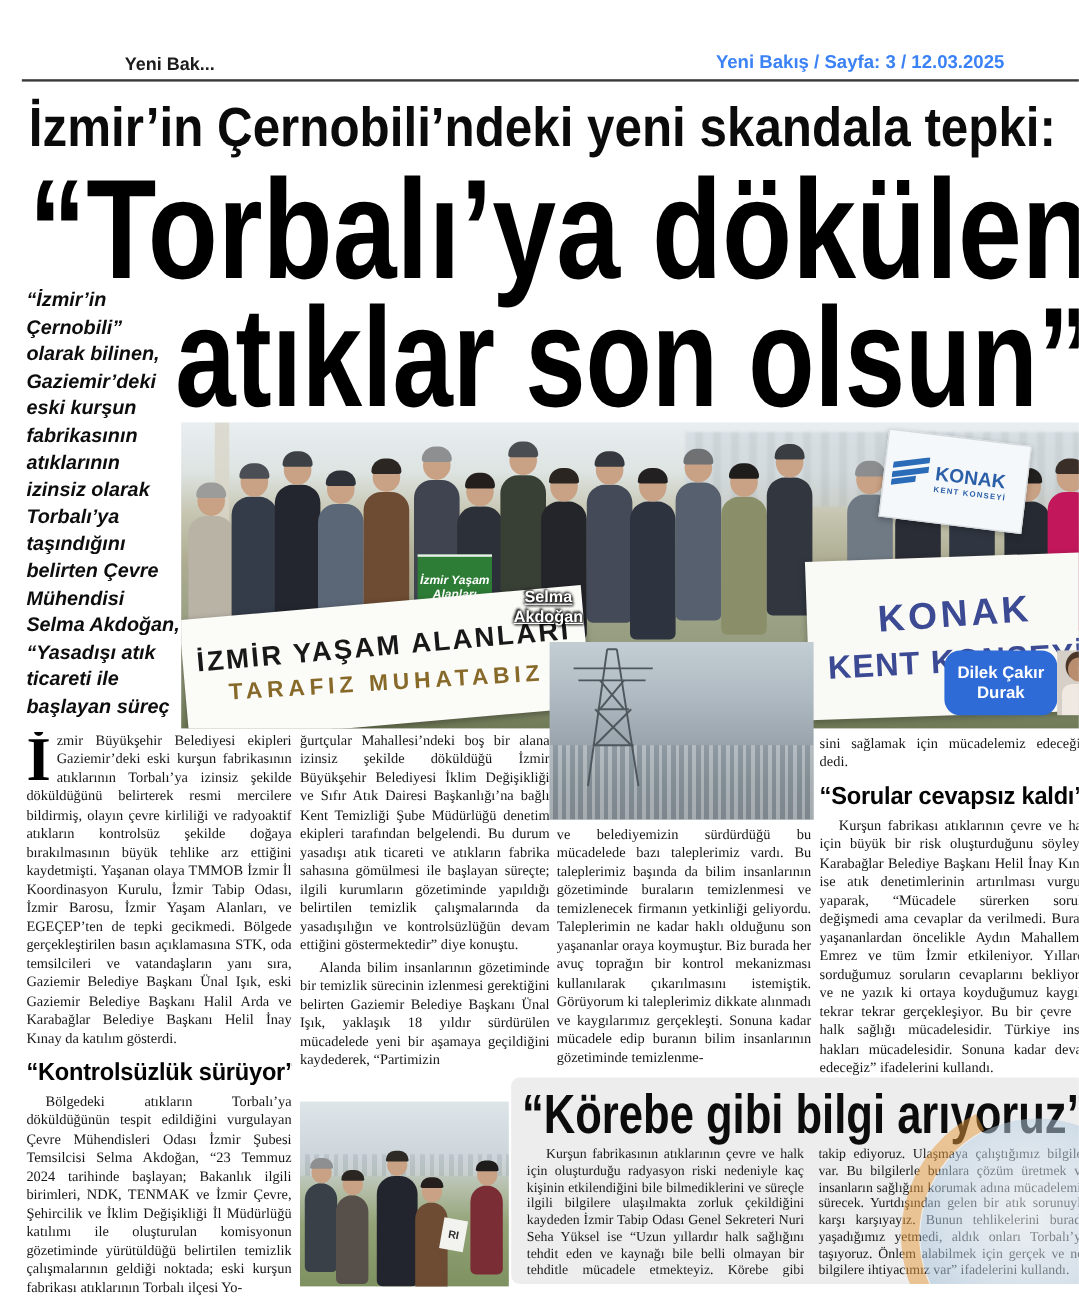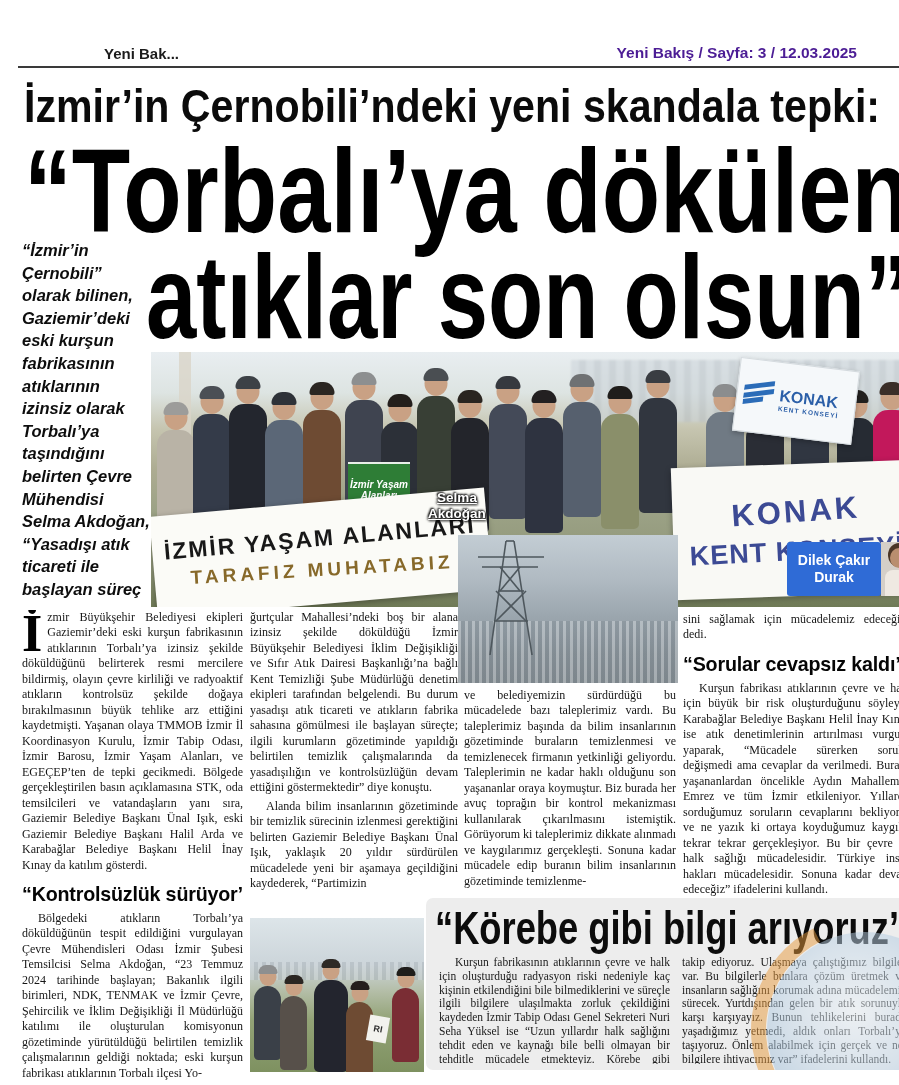--- a/index.html
+++ b/index.html
@@ -1,21 +1,21 @@
 <!DOCTYPE html>
 <html><head>
 <meta charset="utf-8">
 <style>
   html,body{margin:0;padding:0;background:#fff;}
   .page{position:relative;width:899px;height:1085px;background:#ffffff;overflow:hidden;
         font-family:"Liberation Serif",serif;color:#111;margin-left:18px;}
 
   
   .hdr-left{position:absolute;left:86px;top:45px;font:700 15px "Liberation Sans",sans-serif;color:#1c1c1c;}
-  .hdr-right{position:absolute;right:60px;top:44px;font:700 15.5px "Liberation Sans",sans-serif;color:#4c1d95;}
+  .hdr-right{position:absolute;right:80px;top:44px;font:700 15.5px "Liberation Sans",sans-serif;color:#3b82f6;}
   .hdr-rule{position:absolute;left:0;top:66px;width:899px;height:2px;background:#3a3a3a;}
 
   
   .kicker-svg{position:absolute;left:0;top:76px;}
   .kicker-text{font-family:"Liberation Sans",sans-serif;font-weight:700;fill:#0b0b0b;font-size:46px;}
   .mega-svg{position:absolute;left:0;top:136px;}
   .mega-text{font-family:"Liberation Sans",sans-serif;font-weight:700;fill:#000;font-size:118px;}
 
   
   .standfirst{position:absolute;left:4px;top:239px;width:128px;height:364px;overflow:hidden;
@@ -50,21 +50,21 @@
                 display:flex;flex-direction:column;align-items:center;justify-content:center;}
   .banner-right .r1{font:700 31px "Liberation Sans",sans-serif;letter-spacing:3px;color:#3c4a94;transform:rotate(-2deg);}
   .banner-right .r2{font:700 27px "Liberation Sans",sans-serif;letter-spacing:1px;color:#3c4a94;margin-top:6px;transform:rotate(-1deg);white-space:nowrap;}
   .placard{position:absolute;left:585px;top:12px;width:120px;height:74px;background:#f5f8fa;border:1px solid #d4dade;
            transform:rotate(7deg);box-shadow:0 2px 5px rgba(0,0,0,.25);display:flex;align-items:center;gap:6px;padding:4px 6px;box-sizing:border-box;}
   .placard .logo{width:30px;height:34px;position:relative;flex:0 0 auto;overflow:hidden;}
   .placard .logo i{position:absolute;width:34px;height:5px;background:#2b6cb8;transform:skewY(-14deg);}
   .placard .logo i:nth-child(1){top:3px;} .placard .logo i:nth-child(2){top:11px;} .placard .logo i:nth-child(3){top:19px;width:20px;}
   .placard .ptxt .po{font:700 16px "Liberation Sans",sans-serif;color:#2b5fa8;}
   .placard .ptxt .ps{font:700 6.5px "Liberation Sans",sans-serif;color:#2b5fa8;letter-spacing:1px;}
-  .cap-dilek{position:absolute;left:636px;top:190px;width:94px;height:54px;background:#2f6bd6;border-radius:3px;
+  .cap-dilek{position:absolute;left:636px;top:190px;width:94px;height:54px;background:#2f6bd6;border-radius:13px;
              color:#fff;font:700 14px/1.25 "Liberation Sans",sans-serif;display:flex;align-items:center;justify-content:center;text-align:center;}
   .dilek-portrait{position:absolute;left:730px;top:190px;width:36px;height:54px;background:#d5cfc8;overflow:hidden;}
   .dilek-portrait::before{content:"";position:absolute;left:9px;top:6px;width:18px;height:20px;border-radius:50%;background:#b98e6f;box-shadow:0 -3px 0 2px #4a3526;}
   .dilek-portrait::after{content:"";position:absolute;left:4px;top:28px;width:28px;height:26px;border-radius:8px 8px 0 0;background:#efe9e2;}
 
   
   .inset{position:absolute;left:440px;top:535px;width:220px;height:148px;overflow:hidden;z-index:6;
          background:linear-gradient(180deg,#c3cdd4 0%,#b0bac2 30%,#9ba6ae 55%,#8b959c 80%,#848d93 100%);}
   .inset::after{content:"";position:absolute;left:0;top:58%;width:100%;height:42%;opacity:.5;
          background:repeating-linear-gradient(90deg,rgba(255,255,255,.55) 0 3px,rgba(90,100,108,.35) 3px 7px);}
@@ -200,21 +200,21 @@
   <div class="col col1">
     <p>
       <span class="drop">İ</span><span>zmir Büyükşehir Belediyesi ekipleri Gaziemir’deki eski kurşun fabrikasının atıklarının Torbalı’ya izinsiz şekilde döküldüğünü belirterek resmi mercilere bildirmiş, olayın çevre kirliliği ve radyoaktif atıkların kontrolsüz şekilde doğaya bırakılmasının büyük tehlike arz ettiğini kaydetmişti. Yaşanan olaya TMMOB İzmir İl Koordinasyon Kurulu, İzmir Tabip Odası, İzmir Barosu, İzmir Yaşam Alanları, ve EGEÇEP’ten de tepki gecikmedi. Bölgede gerçekleştirilen basın açıklamasına STK, oda temsilcileri ve vatandaşların yanı sıra, Gaziemir Belediye Başkanı Ünal Işık, eski Gaziemir Belediye Başkanı Halil Arda ve Karabağlar Belediye Başkanı Helil İnay Kınay da katılım gösterdi.</span>
     </p>
     <h3 class="subhead">“Kontrolsüzlük sürüyor”</h3>
     <p class="indent">Bölgedeki atıkların Torbalı’ya döküldüğünün tespit edildiğini vurgulayan Çevre Mühendisleri Odası İzmir Şubesi Temsilcisi Selma Akdoğan, “23 Temmuz 2024 tarihinde başlayan; Bakanlık ilgili birimleri, NDK, TENMAK ve İzmir Çevre, Şehircilik ve İklim Değişikliği İl Müdürlüğü katılımı ile oluşturulan komisyonun gözetiminde yürütüldüğü belirtilen temizlik çalışmalarının geldiği noktada; eski kurşun fabrikası atıklarının Torbalı ilçesi Yo-</p>
   </div>
 
   <div class="col col2">
     <p>ğurtçular Mahallesi’ndeki boş bir alana izinsiz şekilde döküldüğü İzmir Büyükşehir Belediyesi İklim Değişikliği ve Sıfır Atık Dairesi Başkanlığı’na bağlı Kent Temizliği Şube Müdürlüğü denetim ekipleri tarafından belgelendi. Bu durum yasadışı atık ticareti ve atıkların fabrika sahasına gömülmesi ile başlayan süreçte; ilgili kurumların gözetiminde yapıldığı belirtilen temizlik çalışmalarında da yasadışılığın ve kontrolsüzlüğün devam ettiğini göstermektedir” diye konuştu.</p>
-    <p class="indent">Alanda bilim insanlarının gözetiminde bir temizlik sürecinin izlenmesi gerektiğini belirten Gaziemir Belediye Başkanı Ünal Işık, yaklaşık 20 yıldır sürdürülen mücadelede yeni bir aşamaya geçildiğini kaydederek, “Partimizin</p>
+    <p class="indent">Alanda bilim insanlarının gözetiminde bir temizlik sürecinin izlenmesi gerektiğini belirten Gaziemir Belediye Başkanı Ünal Işık, yaklaşık 18 yıldır sürdürülen mücadelede yeni bir aşamaya geçildiğini kaydederek, “Partimizin</p>
   </div>
 
   <div class="col col3">
     <p>ve belediyemizin sürdürdüğü bu mücadelede bazı taleplerimiz vardı. Bu taleplerimiz başında da bilim insanlarının gözetiminde buraların temizlenmesi ve temizlenecek firmanın yetkinliği geliyordu. Taleplerimin ne kadar haklı olduğunu son yaşananlar oraya koymuştur. Biz burada her avuç toprağın bir kontrol mekanizması kullanılarak çıkarılmasını istemiştik. Görüyorum ki taleplerimiz dikkate alınmadı ve kaygılarımız gerçekleşti. Sonuna kadar mücadele edip buranın bilim insanlarının gözetiminde temizlenme-</p>
   </div>
 
   <div class="col col4">
     <p>sini sağlamak için mücadelemiz edeceğiz” dedi.</p>
     <h3 class="subhead">“Sorular cevapsız kaldı”</h3>
     <p class="indent">Kurşun fabrikası atıklarının çevre ve halk için büyük bir risk oluşturduğunu söyleyen Karabağlar Belediye Başkanı Helil İnay Kınay ise atık denetimlerinin artırılması vurgusu yaparak, “Mücadele sürerken sorular değişmedi ama cevaplar da verilmedi. Burada yaşananlardan öncelikle Aydın Mahallemiz, Emrez ve tüm İzmir etkileniyor. Yıllardır sorduğumuz soruların cevaplarını bekliyoruz ve ne yazık ki ortaya koyduğumuz kaygılar tekrar tekrar gerçekleşiyor. Bu bir çevre ve halk sağlığı mücadelesidir. Türkiye insan hakları mücadelesidir. Sonuna kadar devam edeceğiz” ifadelerini kullandı.</p>

